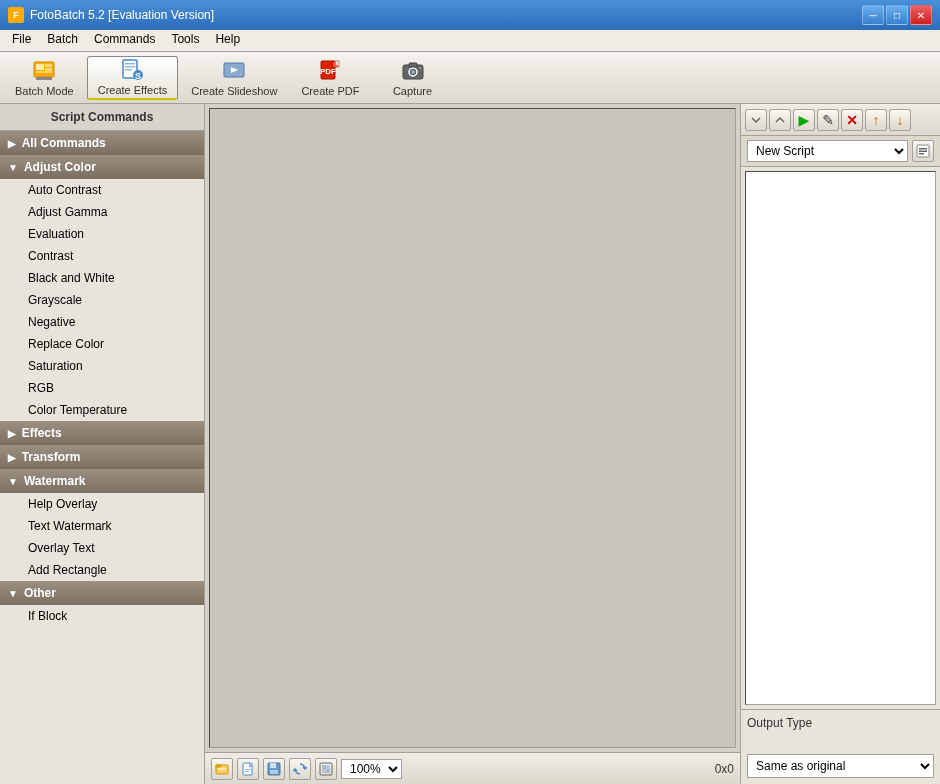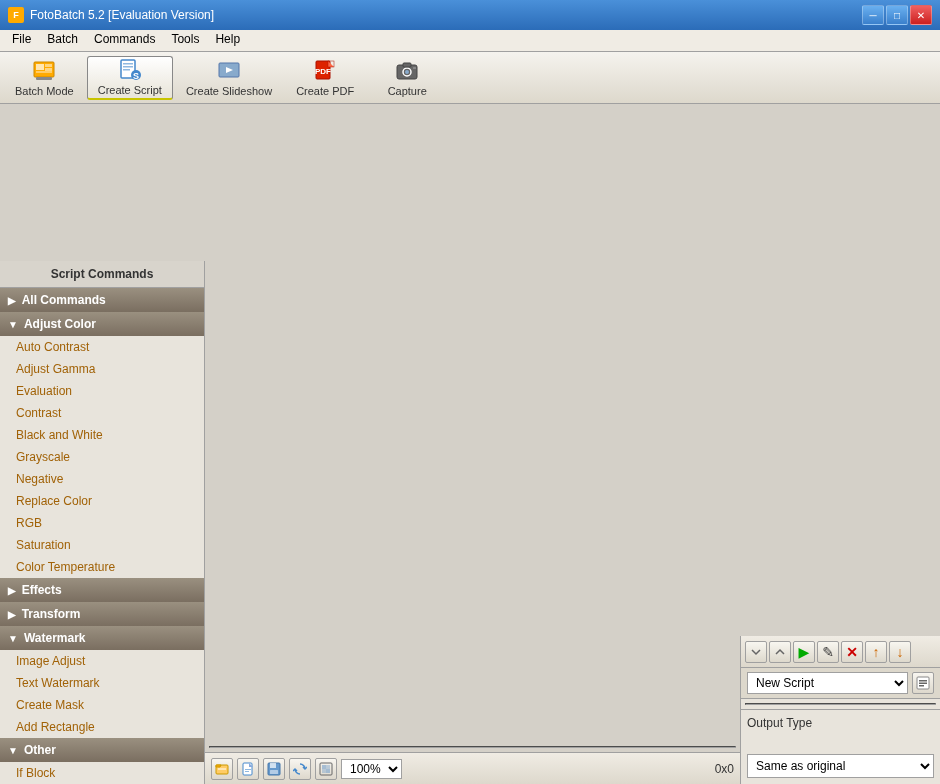--- a/index.html
+++ b/index.html
@@ -97,21 +97,20 @@
       width: 24px; height: 24px;
       display: flex; align-items: center; justify-content: center;
       font-size: 16px;
     }
     .toolbar-btn-label { font-size: 11px; color: #333; }
 
     
     .main-content {
       display: flex;
       height: calc(784px - 30px - 22px - 52px);
-      align-items: flex-end;
     }
 
     
     .sidebar {
       width: 205px;
       background: #e8e4dc;
       border-right: 1px solid #a0a0a0;
       display: flex;
       flex-direction: column;
       overflow-y: auto;
@@ -132,24 +131,24 @@
       padding: 5px 8px;
       display: flex;
       align-items: center;
       gap: 6px;
       cursor: pointer;
       font-size: 12px;
       font-weight: bold;
     }
     .sidebar-group-header .arrow { font-size: 10px; }
     .sidebar-item {
-      padding: 4px 16px;
-      cursor: pointer;
-      font-size: 12px;
-      color: #a16207;
+      padding: 4px 28px;
+      cursor: pointer;
+      font-size: 12px;
+      color: #000000;
       border-bottom: none;
     }
 
     
     .center-area {
       flex: 1;
       display: flex;
       flex-direction: column;
       background: #d4d0c8;
     }
@@ -321,21 +320,21 @@
     <div class="toolbar-btn-icon">
       <svg width="24" height="24" viewBox="0 0 24 24" fill="none">
         <rect x="3" y="2" width="14" height="18" rx="1" fill="white" stroke="#4488cc" stroke-width="1.5"></rect>
         <rect x="5" y="5" width="10" height="1.5" fill="#4488cc" opacity="0.6"></rect>
         <rect x="5" y="8" width="10" height="1.5" fill="#4488cc" opacity="0.6"></rect>
         <rect x="5" y="11" width="7" height="1.5" fill="#4488cc" opacity="0.6"></rect>
         <circle cx="18" cy="17" r="5" fill="#4488cc"></circle>
         <text x="18" y="21" text-anchor="middle" fill="white" font-size="9" font-weight="bold">S</text>
       </svg>
     </div>
-    <span class="toolbar-btn-label">Create Script</span>
+    <span class="toolbar-btn-label">Create Effects</span>
   </div>
   <div class="toolbar-btn">
     <div class="toolbar-btn-icon">
       <svg width="24" height="24" viewBox="0 0 24 24" fill="none">
         <rect x="2" y="4" width="20" height="14" rx="1" fill="#88aacc" stroke="#5577aa" stroke-width="1"></rect>
         <polygon points="9,8 9,14 16,11" fill="white"></polygon>
       </svg>
     </div>
     <span class="toolbar-btn-label">Create Slideshow</span>
   </div>
@@ -379,41 +378,41 @@
       <span>Adjust Color</span>
     </div>
     <div class="sidebar-item">Auto Contrast</div>
     <div class="sidebar-item">Adjust Gamma</div>
     <div class="sidebar-item">Evaluation</div>
     <div class="sidebar-item">Contrast</div>
     <div class="sidebar-item">Black and White</div>
     <div class="sidebar-item">Grayscale</div>
     <div class="sidebar-item">Negative</div>
     <div class="sidebar-item">Replace Color</div>
+    <div class="sidebar-item">Saturation</div>
     <div class="sidebar-item">RGB</div>
-    <div class="sidebar-item">Saturation</div>
     <div class="sidebar-item">Color Temperature</div>
 
     <div class="sidebar-group-header">
       <span class="arrow">▶</span>
       <span>Effects</span>
     </div>
 
     <div class="sidebar-group-header">
       <span class="arrow">▶</span>
       <span>Transform</span>
     </div>
 
     <div class="sidebar-group-header">
       <span class="arrow">▼</span>
       <span>Watermark</span>
     </div>
-    <div class="sidebar-item">Image Adjust</div>
+    <div class="sidebar-item">Help Overlay</div>
     <div class="sidebar-item">Text Watermark</div>
-    <div class="sidebar-item">Create Mask</div>
+    <div class="sidebar-item">Overlay Text</div>
     <div class="sidebar-item">Add Rectangle</div>
 
     <div class="sidebar-group-header">
       <span class="arrow">▼</span>
       <span>Other</span>
     </div>
     <div class="sidebar-item">If Block</div>
   </div>
 
   <div class="center-area">

